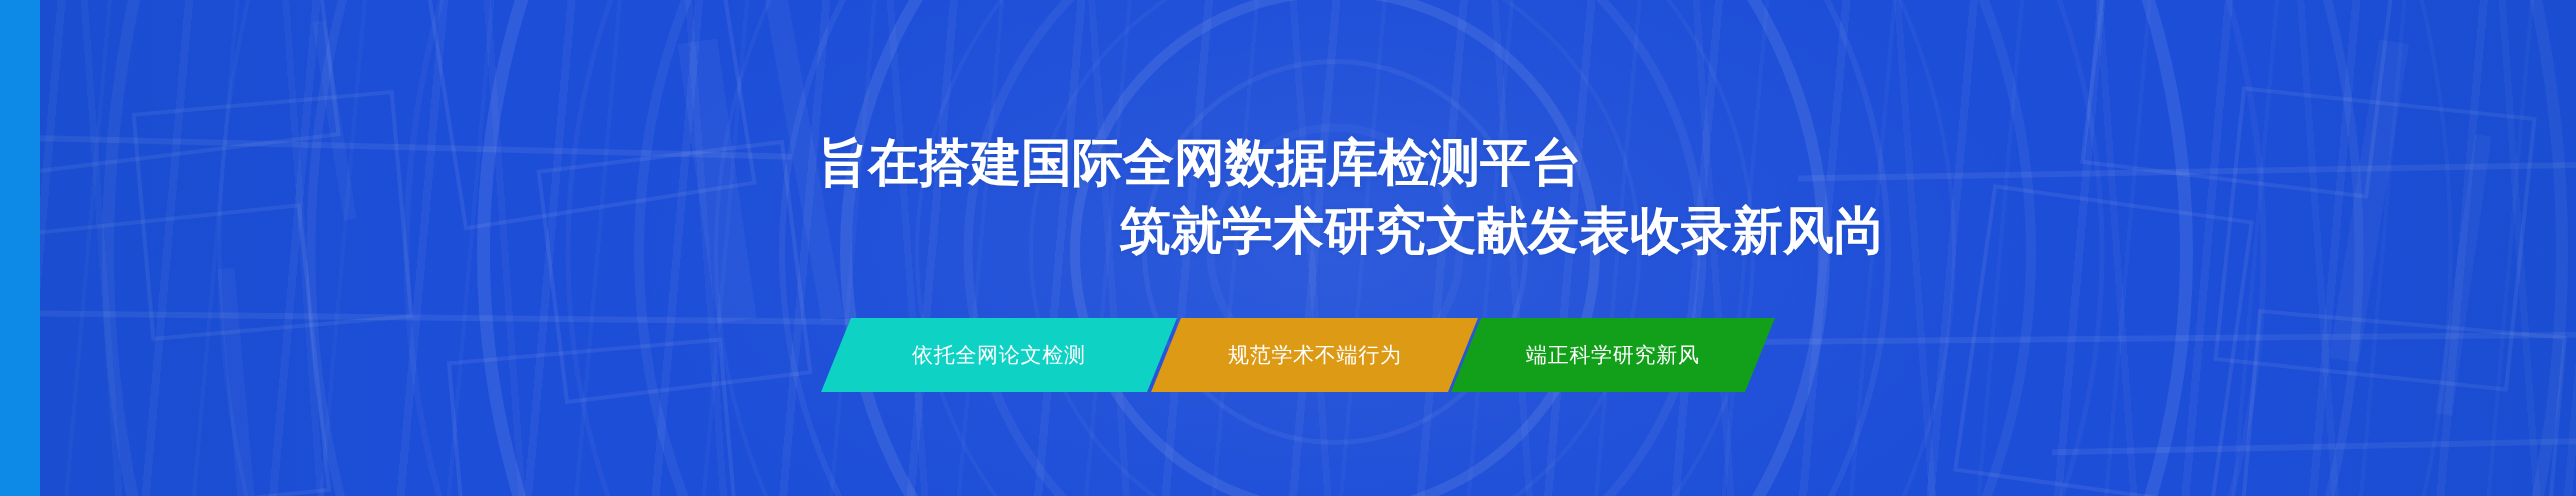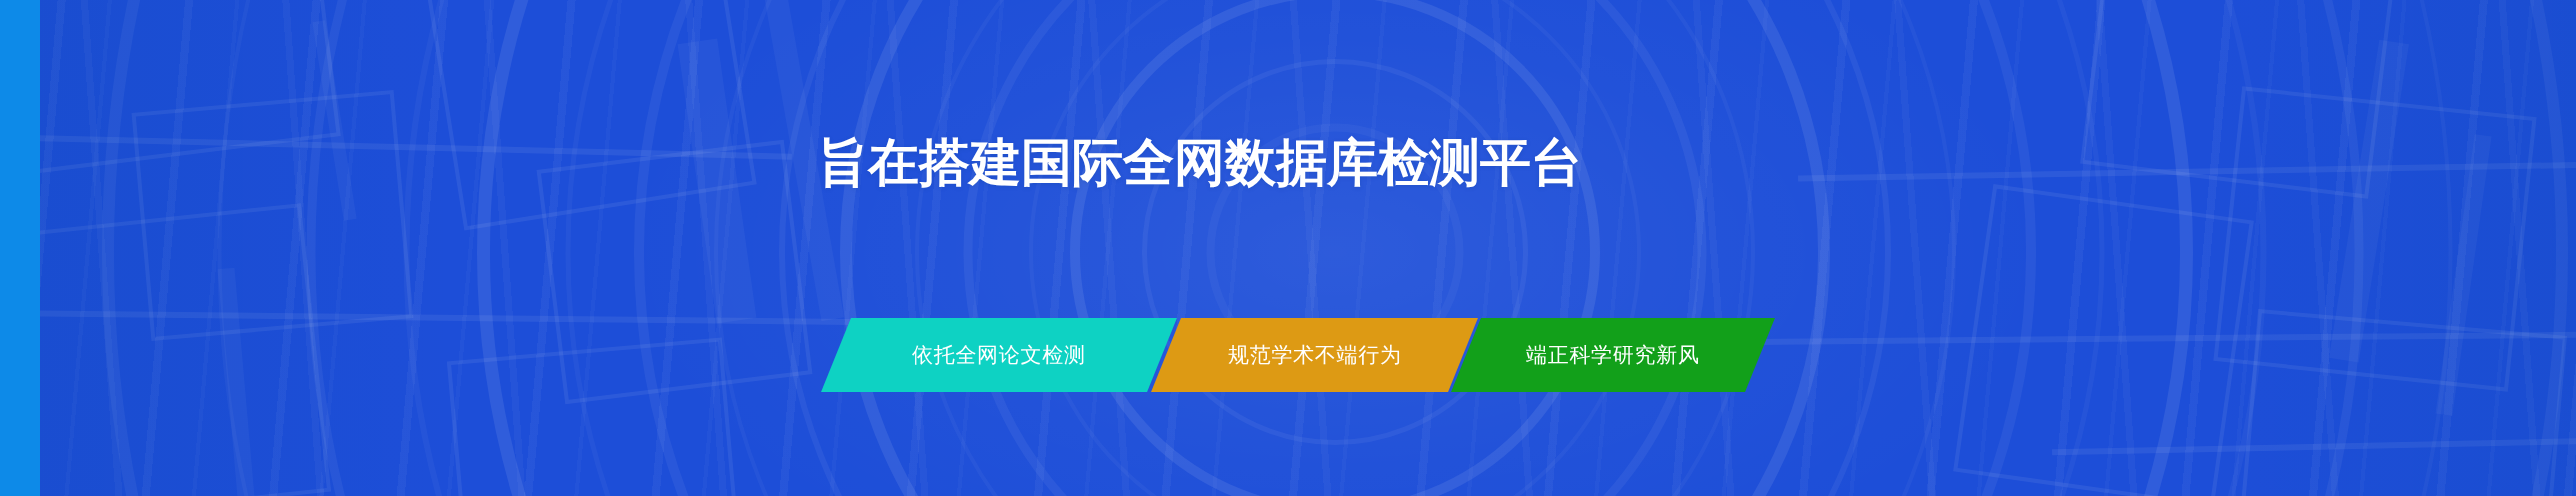--- a/index.html
+++ b/index.html
@@ -223,20 +223,21 @@
       <div class="ring thin" style="width:2227px; height:2227px; border-width:4.7px;"></div>
       <div class="ring" style="width:2442px; height:2442px; border-width:12px;"></div>
     </div>
 
     <div class="glow"></div>
     <div class="edge-dark"></div>
   </div>
 
   <div class="headline">
     <div id="hl1" class="hl-line" style="color: rgb(255, 255, 255);">旨在搭建国际全网数据库检测平台</div>
+    <div id="hl2" class="hl-line" style="color: rgb(255, 255, 255);">筑就学术研究文献发表收录新风尚</div>
   </div>
 
   <div class="tags">
     <div id="tag0" class="tag" style="background: rgb(14, 210, 195); color: rgb(255, 255, 255);">
       <span class="tag-label">依托全网论文检测</span>
     </div>
     <div id="tag1" class="tag" style="background: rgb(221, 154, 20); color: rgb(255, 255, 255);">
       <span class="tag-label">规范学术不端行为</span>
     </div>
     <div id="tag2" class="tag" style="background: rgb(18, 160, 26); color: rgb(255, 255, 255);">

